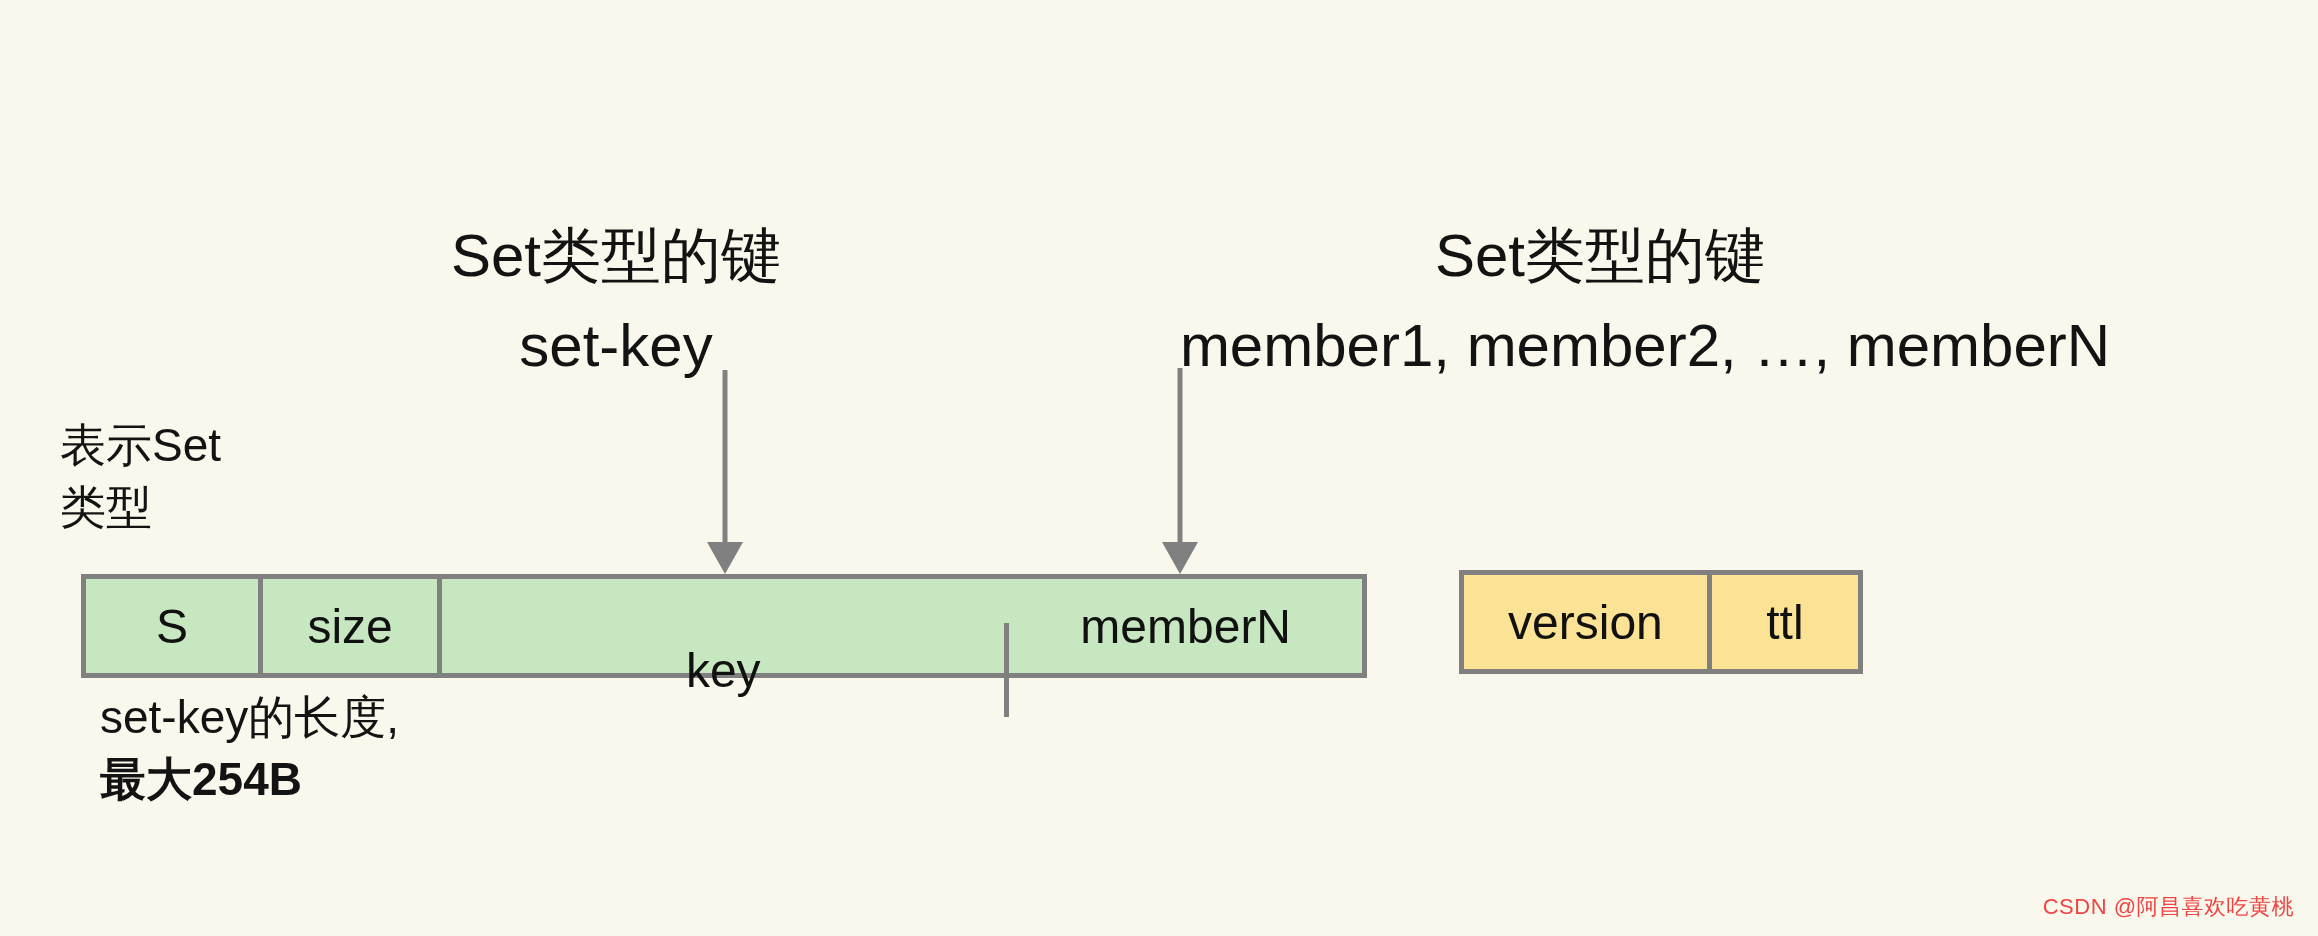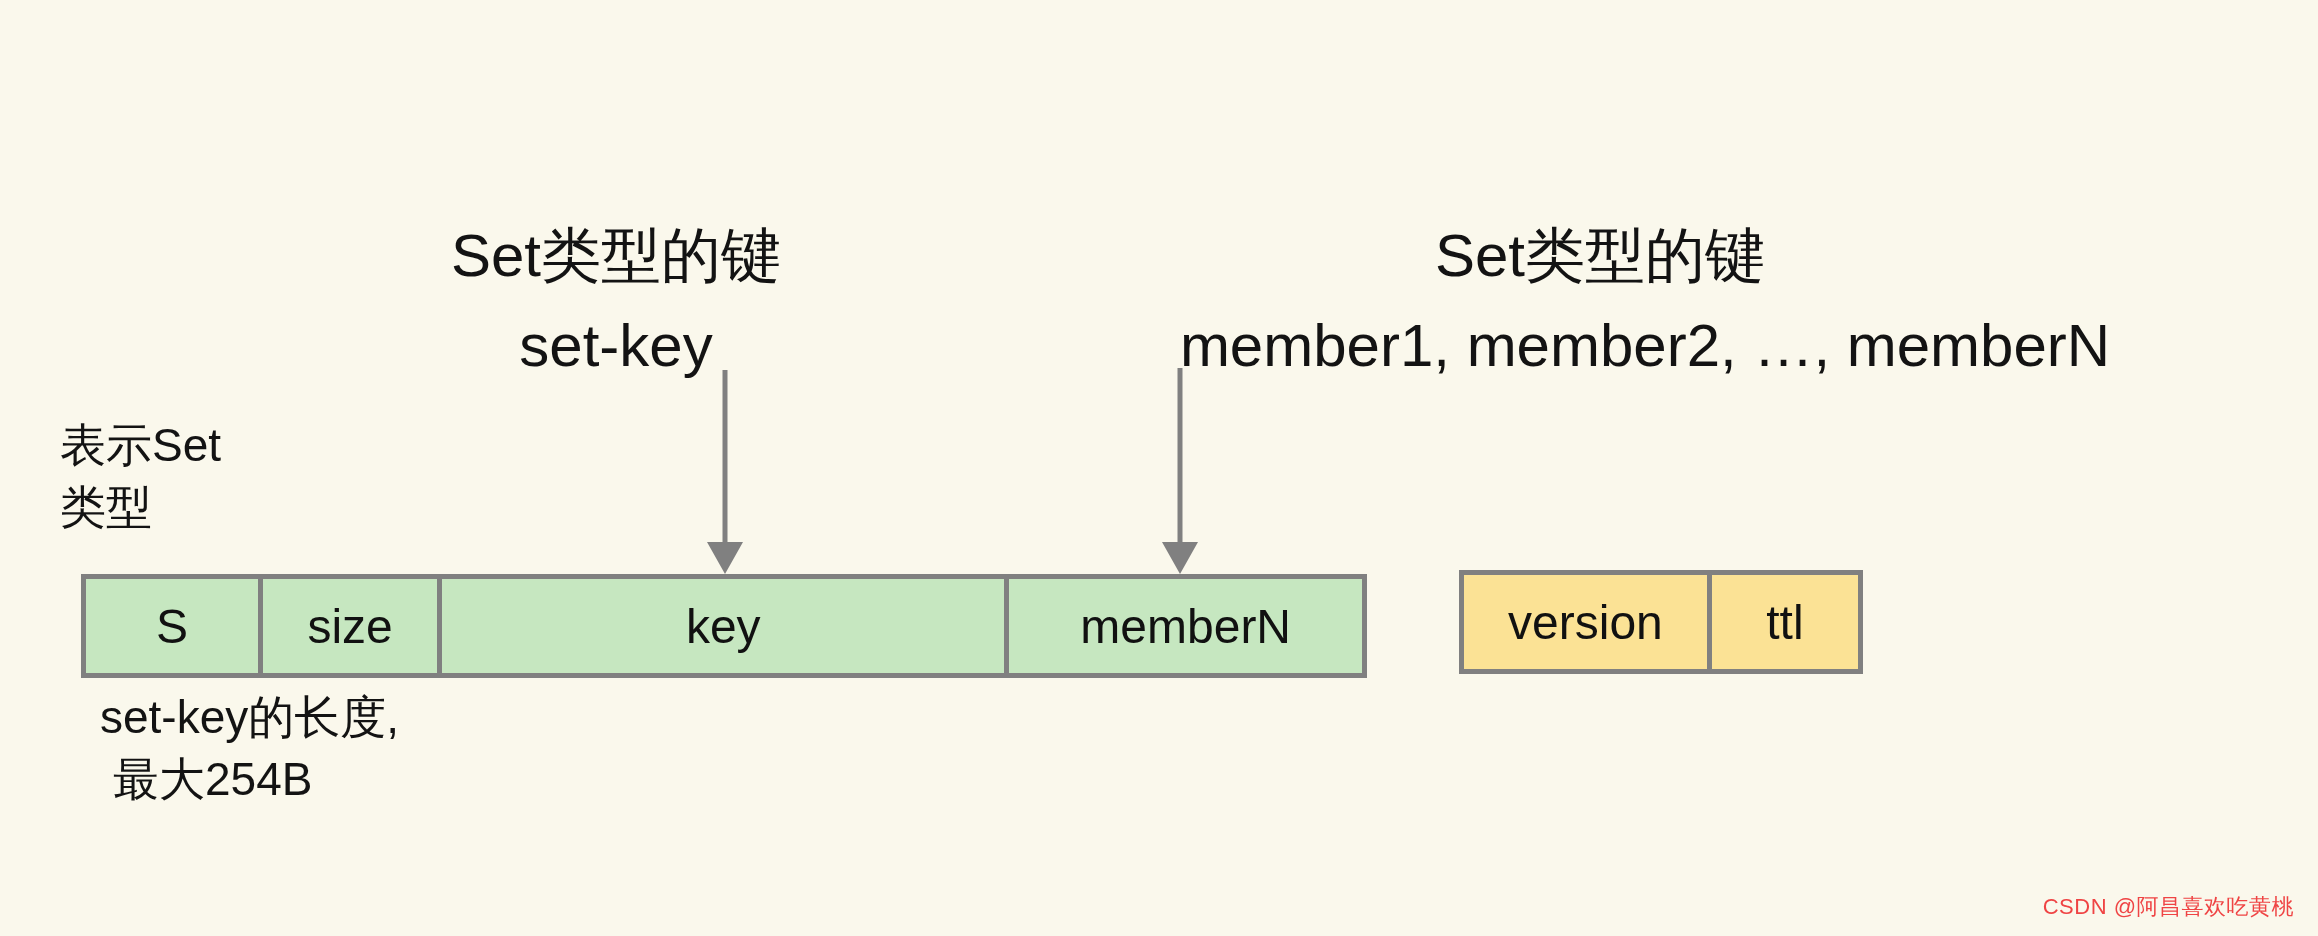--- a/index.html
+++ b/index.html
@@ -91,40 +91,40 @@
   <div class="txt label-big" style="left:1360px; top:186px; width:480px;">Set类型的键</div>
 
   <div class="txt label-big" style="left:1040px; top:276px; width:1210px;">member1, member2, …, memberN</div>
 
   <div class="txt label-med" style="left:60px; top:418px; width:220px;">表示Set</div>
 
   <div class="txt label-med" style="left:60px; top:480px; width:220px;">类型</div>
 
   <div class="txt label-med" style="left:100px; top:690px; width:440px;">set-key的长度,</div>
 
-  <div class="txt label-med" style="left:113px; top:752px; width:440px;">最大254B</div>
+  <div class="txt label-med" style="left:100px; top:752px; width:440px;font-weight:bold;">最大254B</div>
 
   <svg class="arrow" style="left:700px; top:370px;" width="60" height="210" viewBox="0 0 60 210">
     <line x1="25" y1="0" x2="25" y2="178" stroke="#808080" stroke-width="5"></line>
     <polygon points="7,172 43,172 25,204" fill="#808080"></polygon>
   </svg>
 
   <svg class="arrow" style="left:1155px; top:368px;" width="60" height="212" viewBox="0 0 60 212">
     <line x1="25" y1="0" x2="25" y2="180" stroke="#808080" stroke-width="5"></line>
     <polygon points="7,174 43,174 25,206" fill="#808080"></polygon>
   </svg>
 
   <div class="row green" style="left:81px; top:574px; width:1286px; height:104px;">
     <div class="cell" style="width:189px;">
       <span>S</span>
     </div>
     <div class="cell" style="width:191px;">
       <span>size</span>
     </div>
-    <div class="cell" style="width:606px;">
+    <div class="cell" style="width:606px;margin-top:44px;">
       <span>key</span>
     </div>
     <div class="cell" style="width:377px;">
       <span>memberN</span>
     </div>
   </div>
 
   <div class="row yellow" style="left:1459px; top:570px; width:404px; height:104px;">
     <div class="cell" style="width:251px;">
       <span>version</span>

